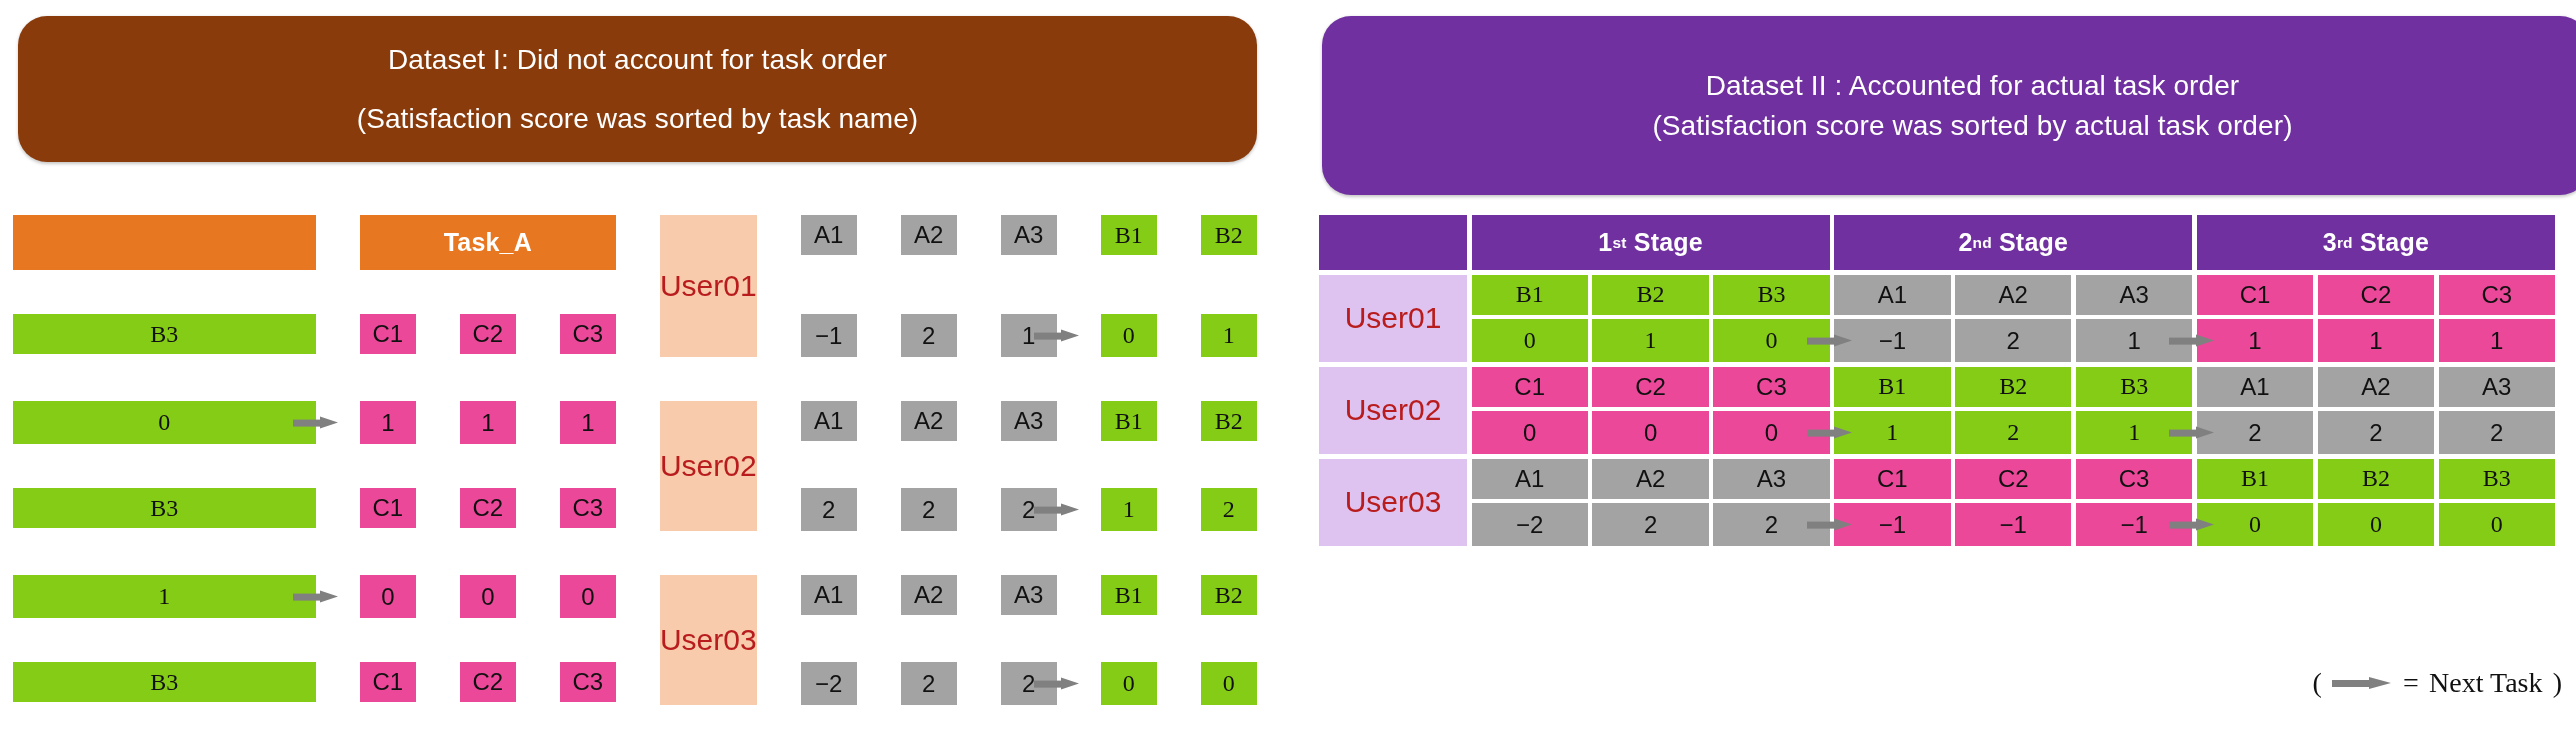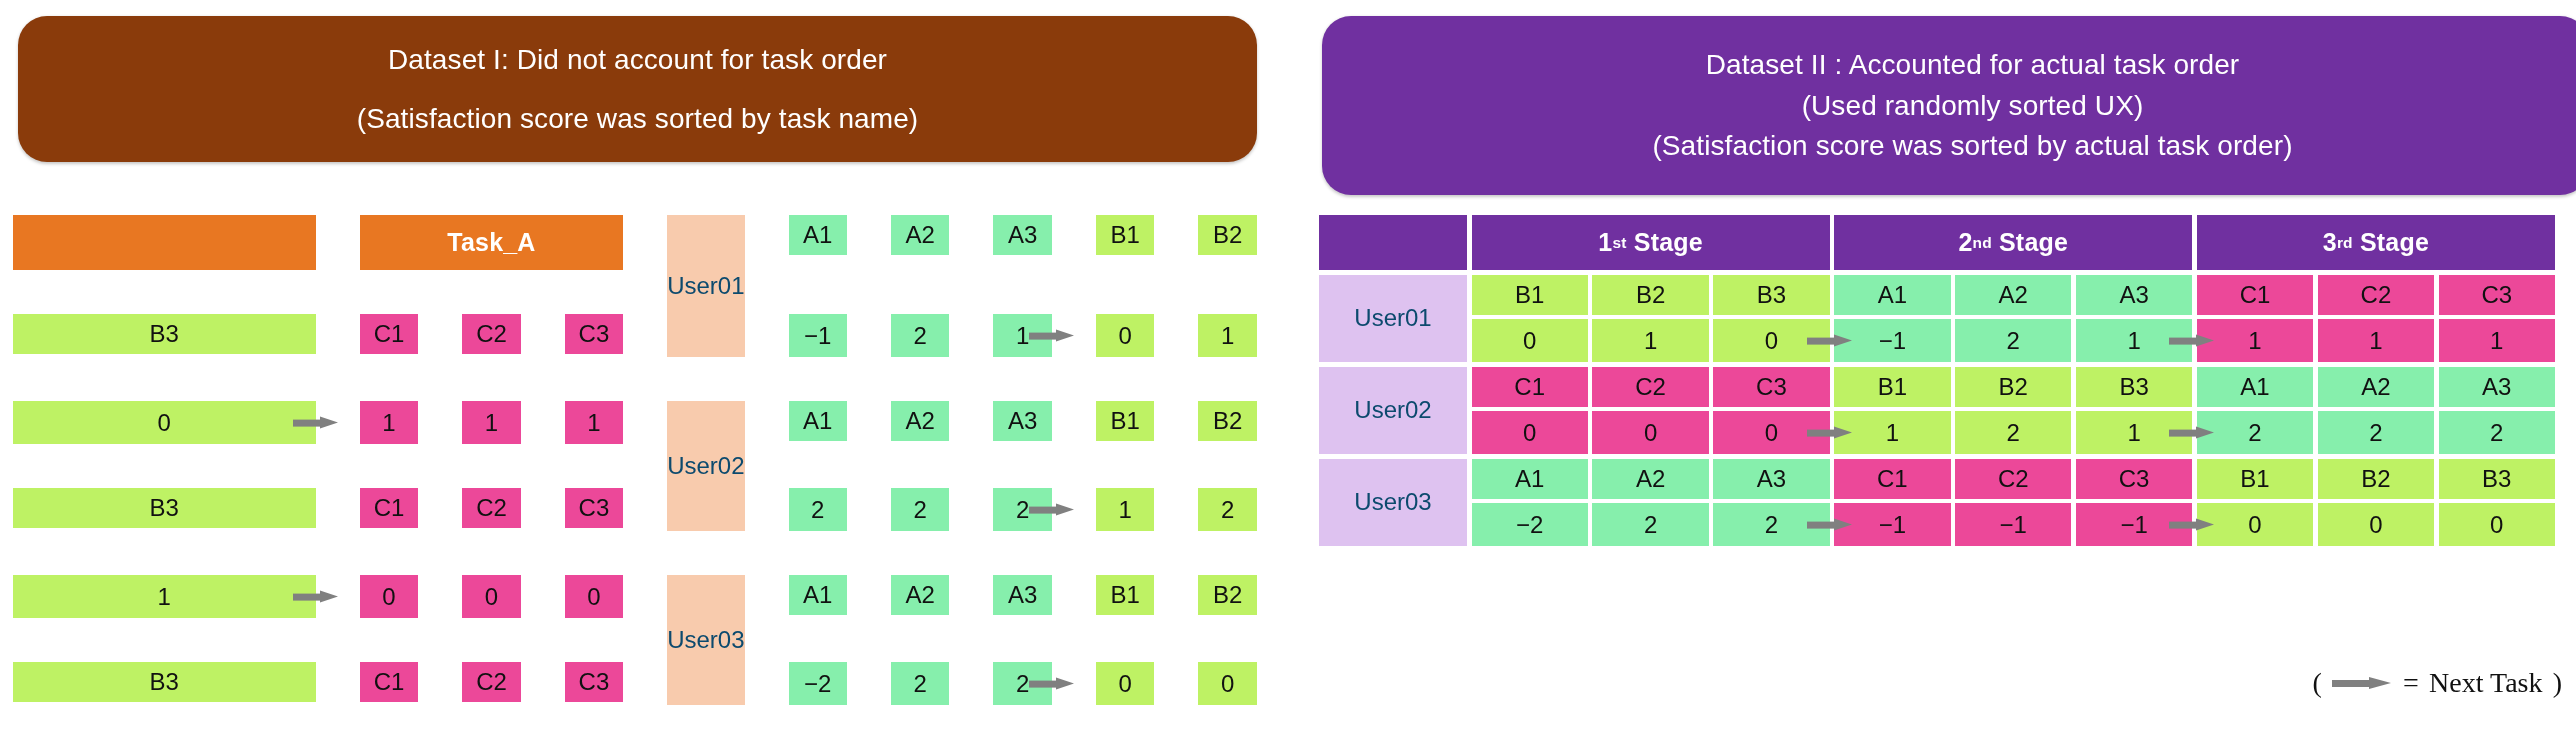--- a/index.html
+++ b/index.html
@@ -30,30 +30,30 @@
   .hdr-corner{height:55px;}
   #grid-left .hdr-corner,#grid-left .hdr-group{background:#E87722;}
   #grid-right .hdr-corner,#grid-right .hdr-group{background:#7030A0;}
   .hdr-group{grid-column:span 3;height:55px;display:flex;align-items:center;
              justify-content:center;color:#fff;font-size:25px;font-weight:bold;
              letter-spacing:0.2px;}
   .hdr-group sup{font-size:.62em;vertical-align:super;line-height:0;}
 
   
   .ulabel{display:flex;align-items:center;justify-content:center;
-          font-size:24px;color:#0c4a6e;grid-row:span 2;}
+          font-size:30px;color:#b91c1c;grid-row:span 2;}
   #grid-left .ulabel{background:#F8CBAD;}
   #grid-right .ulabel{background:#DEC2F0;}
 
   .cell{display:flex;align-items:center;justify-content:center;
         font-size:24px;color:#111;position:relative;}
   .cell.code{height:40px;}
   .cell.val{height:43px;}
-  .c-green{background:#86efac;}
-  .c-blue {background:#bef264;}
+  .c-green{background:#a3a3a3;}
+  .c-blue {background:#84cc16;font-family:Liberation Serif, serif;}
   .c-gold {background:#ec4899;}
 
   
   .arrow{position:absolute;right:-22px;top:50%;transform:translateY(-50%);
          width:45px;height:12.8px;z-index:5;pointer-events:none;}
   .arrow .shaft{position:absolute;left:0;top:3.8px;width:29px;height:7px;background:#808080;}
   .arrow .head{position:absolute;left:27px;top:0;width:0;height:0;
                border-top:6.4px solid transparent;border-bottom:6.4px solid transparent;
                border-left:18px solid #808080;}
 
@@ -69,21 +69,20 @@
 </head>
 <body>
 
 <div class="banner" id="banner-left">
   <div class="banner-line">Dataset I: Did not account for task order</div>
   <div class="banner-line">(Satisfaction score was sorted by task name)</div>
 </div>
 
 <div class="banner" id="banner-right">
   <div class="banner-line">Dataset II : Accounted for actual task order</div>
-  <div class="banner-line">(Used randomly sorted UX)</div>
   <div class="banner-line">(Satisfaction score was sorted by actual task order)</div>
 </div>
 
 <div class="tablewrap" id="table-left">
   <div class="grid" id="grid-left">
       <div class="hdr-corner"></div>
       <div class="hdr-group">Task_A</div>
       <div class="ulabel">User01</div>
       <div class="cell code c-green">A1</div>
       <div class="cell code c-green">A2</div>

